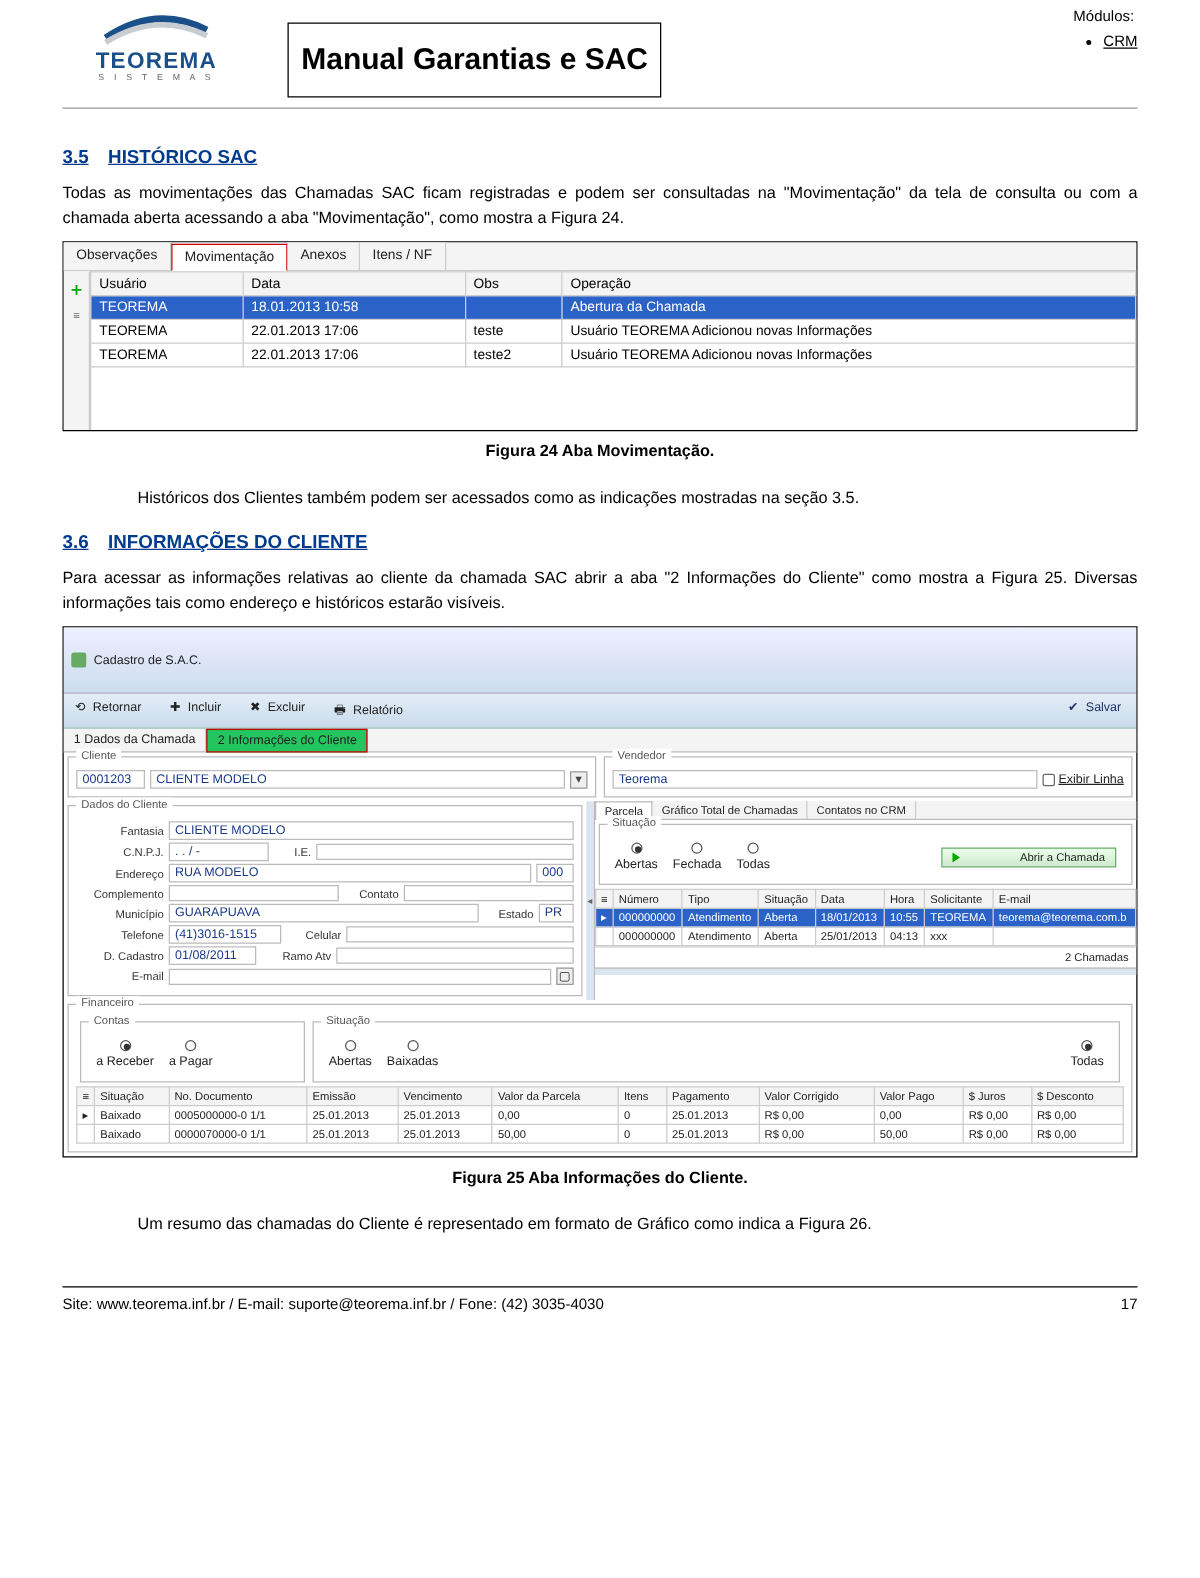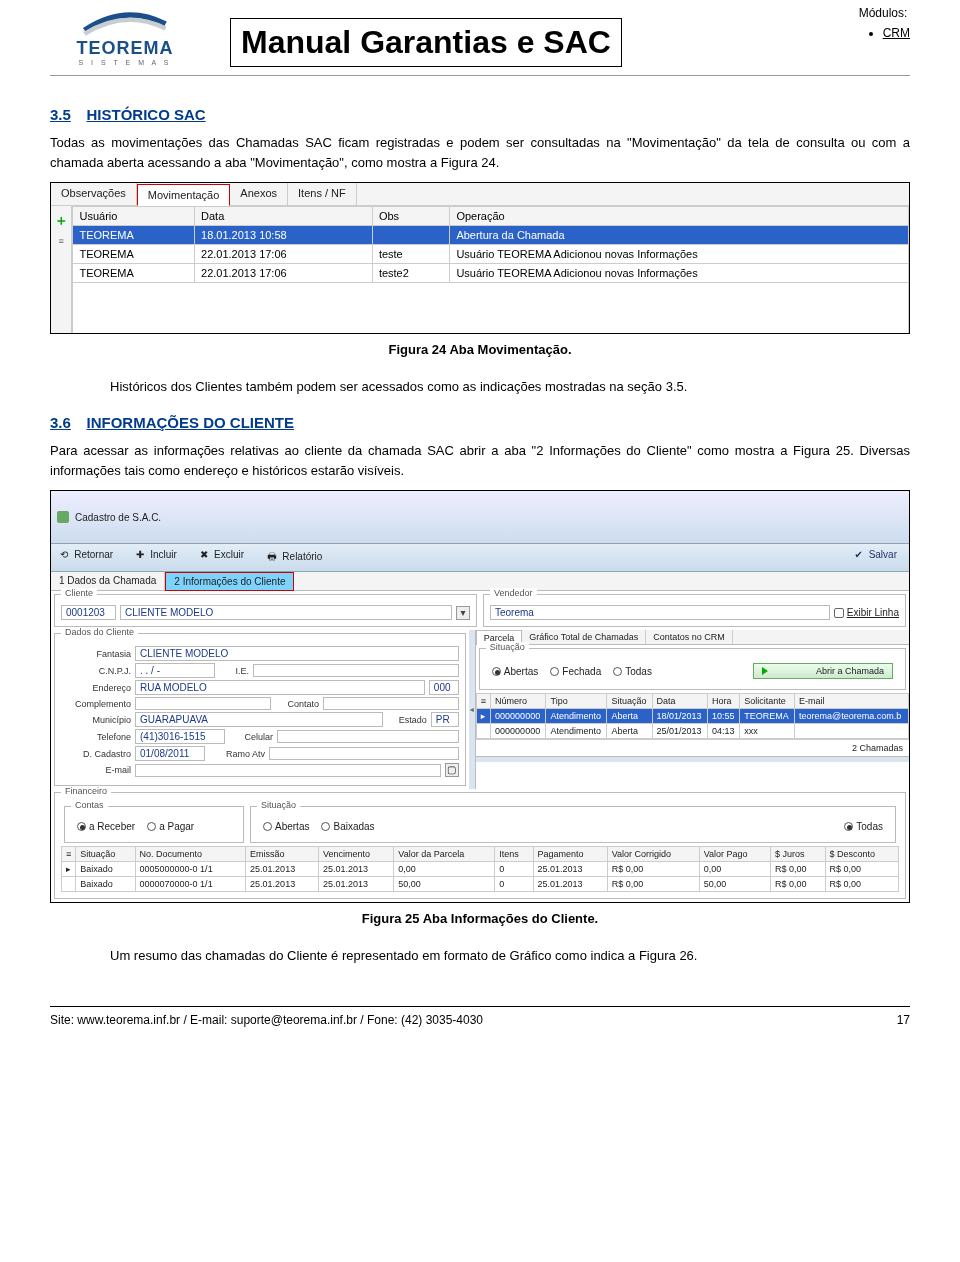--- a/index.html
+++ b/index.html
@@ -28,24 +28,24 @@
     width: 150px;
   }
   .logo-swoosh {
     width: 90px; height: 28px;
     position: relative;
   }
   .logo-swoosh svg { width: 100%; height: 100%; }
   .logo-text { font-weight: bold; color: #1b4f8a; font-size: 18px; letter-spacing: 1px; }
   .logo-sub { font-size: 7px; letter-spacing: 3px; color: #666; }
   .doc-title {
-    font-size: 32px;
+    font-size: 24px;
     font-weight: bold;
     border: 1px solid #000;
-    padding: 5px 10px;
+    padding: 15px 10px;
     margin-left: 30px;
     margin-top: 8px;
   }
   .doc-modules {
     position: absolute;
     right: 0;
     top: 6px;
     font-size: 12px;
     text-align: left;
   }
@@ -139,21 +139,21 @@
     border-bottom: 1px solid #8aa;
     display:flex; gap:14px;
   }
   .fig25 .toolbar span { padding: 2px 3px; cursor: default; }
   .fig25 .toolbar .save { margin-left:auto; color:#236; }
   .fig25 .tabs2 {
     display:flex; font-size:10px; background:#f4f4f4;
     border-bottom:1px solid #bbb;
   }
   .fig25 .tabs2 .tab { padding:3px 8px; border-right:1px solid #ccc; }
-  .fig25 .tabs2 .tab.sel { border:1px solid #c00; background:#7dd3fc; margin-bottom:-1px; }
+  .fig25 .tabs2 .tab.sel { border:1px solid #c00; background:#22c55e; margin-bottom:-1px; }
   .fig25 .row { display:flex; }
   .fig25 .groupbox {
     border:1px solid #bbb; margin:3px; position:relative;
     padding: 10px 6px 6px 6px; background:#fff;
   }
   .fig25 .groupbox > .gtitle {
     position:absolute; top:-7px; left:6px; background:#fff;
     padding:0 4px; color:#555; font-size:9px;
   }
   .fig25 .field { display:flex; align-items:center; margin:2px 0; gap:4px; }
@@ -168,21 +168,21 @@
   .fig25 .cliente-row .name { border:1px solid #bbb; padding:1px 4px; flex:1; color:#1a3a8a; }
   .fig25 .cliente-row .dd { width:14px;height:14px;border:1px solid #999;background:#eee;text-align:center;line-height:12px; color:#444;}
   .fig25 .vend { display:flex; gap:4px; align-items:center; }
   .fig25 .vend .val { flex:1;border:1px solid #bbb;padding:1px 4px;color:#1a3a8a; }
   .fig25 .chk { display:flex;align-items:center;gap:3px;text-decoration:underline; }
   .fig25 .chk .box { width:10px;height:10px;border:1px solid #666;background:#fff;border-radius:2px; }
   .fig25 .subtabs { display:flex; font-size:9px; background:#f4f4f4;border-bottom:1px solid #bbb; }
   .fig25 .subtabs .tab { padding:2px 7px; border-right:1px solid #ccc; }
   .fig25 .subtabs .tab.sel { background:#fff; border-top:1px solid #bbb;border-left:1px solid #bbb;border-right:1px solid #bbb;margin-bottom:-1px; }
   .fig25 .radios { display:flex;gap:12px;align-items:center;padding:4px 6px; }
-  .fig25 .radios .r { display:flex;align-items:center;gap:3px; }
+  .fig25 .radios .r { display:flex;align-items:center;gap:3px;flex-direction:column; }
   .fig25 .radios .dot { width:9px;height:9px;border:1px solid #555;border-radius:50%;background:#fff;position:relative; }
   .fig25 .radios .dot.on::after { content:"";width:5px;height:5px;background:#333;border-radius:50%;position:absolute;top:2px;left:2px; }
   .fig25 .btn-open {
     border:1px solid #6a6; background:linear-gradient(#eaffea,#cfe8cf);
     padding:2px 8px; display:flex;align-items:center;gap:4px; font-size:9px;
   }
   .fig25 .btn-open .tri { width:0;height:0;border-left:6px solid #0a0;border-top:4px solid transparent;border-bottom:4px solid transparent; }
   .fig25 table.grid {
     border-collapse:collapse; width:100%; font-size:9px;
   }

